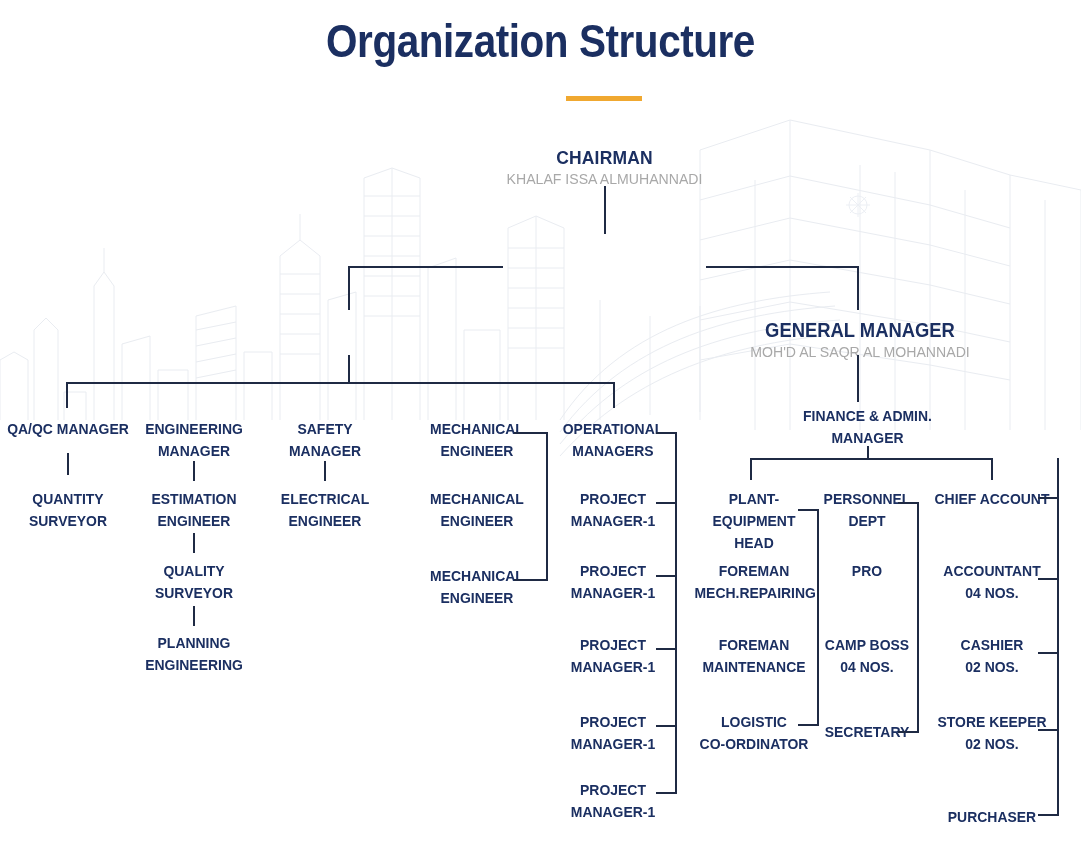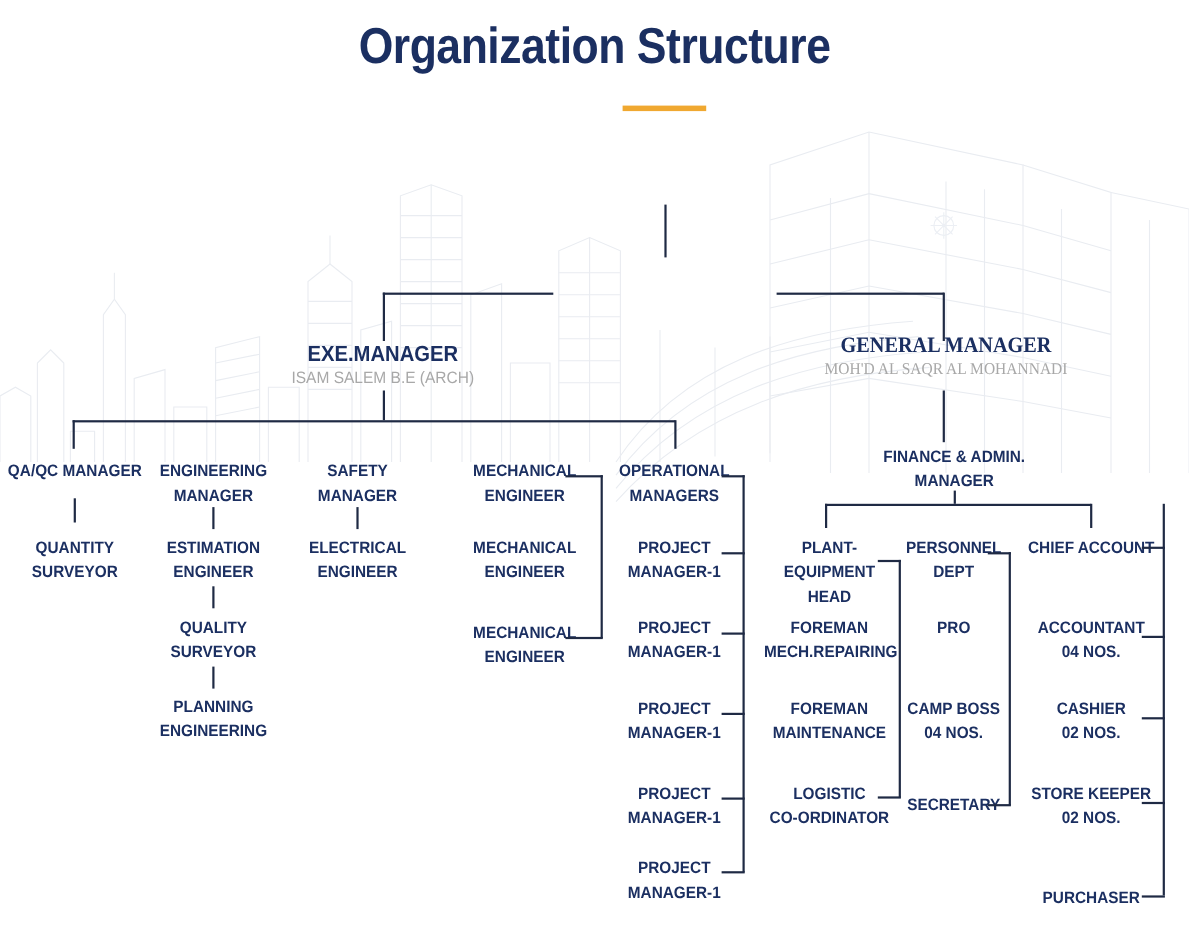--- a/index.html
+++ b/index.html
@@ -110,28 +110,28 @@
       <path d="M196 330 L236 322 M196 346 L236 338 M196 362 L236 354 M196 378 L236 370"></path>
       <path d="M364 196 L420 196 M364 216 L420 216 M364 236 L420 236 M364 256 L420 256 M364 276 L420 276 M364 296 L420 296 M364 316 L420 316"></path>
       <path d="M508 248 L564 248 M508 268 L564 268 M508 288 L564 288 M508 308 L564 308 M508 328 L564 328 M508 348 L564 348"></path>
       <path d="M280 274 L320 274 M280 294 L320 294 M280 314 L320 314 M280 334 L320 334 M280 354 L320 354"></path>
     </g>
   </svg>
 
   <div class="title">Organization Structure</div>
   <div class="title-rule"></div>
 
-
-
-  <div class="node t-mid" style="left:208px;top:311px;width:280px;">
-    <div class="role">EXE.MANAGER</div>
-    <div class="person">ISAM SALEM B.E (ARCH)</div>
+  <div class="node t-big" style="left:434px;top:147px;width:341px;">
+    <div class="role">CHAIRMAN</div>
+    <div class="person">KHALAF ISSA ALMUHANNADI</div>
   </div>
 
-  <div class="node t-mid" style="left:720px;top:303px;width:280px;font-family:Liberation Serif, serif;">
+
+
+  <div class="node t-mid" style="left:720px;top:319px;width:280px;">
     <div class="role">GENERAL MANAGER</div>
     <div class="person">MOH'D AL SAQR AL MOHANNADI</div>
   </div>
 
   <div class="ln v" style="left:604px;top:186px;height:48px;"></div>
 
   <div class="ln h" style="left:348px;top:266px;width:155px;"></div>
   <div class="ln h" style="left:706px;top:266px;width:152px;"></div>
   <div class="ln v" style="left:348px;top:266px;height:44px;"></div>
   <div class="ln v" style="left:857px;top:266px;height:44px;"></div>

